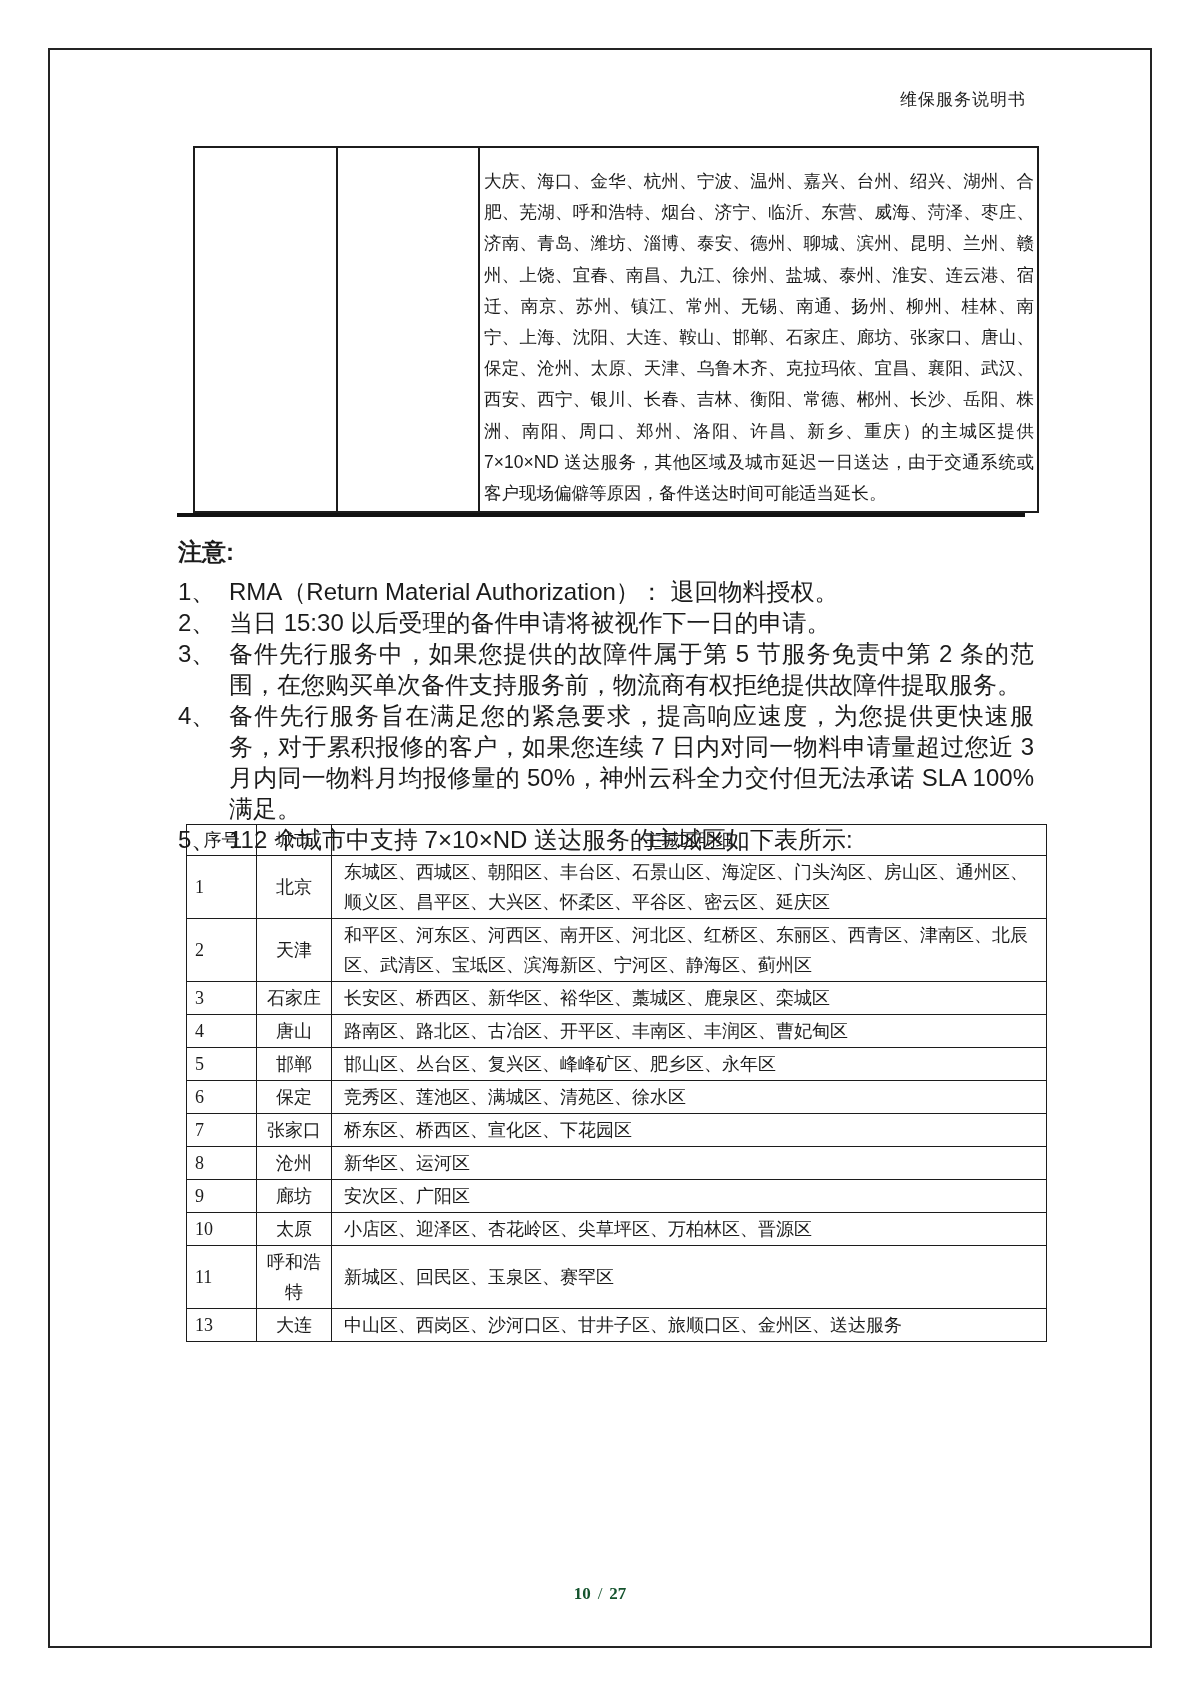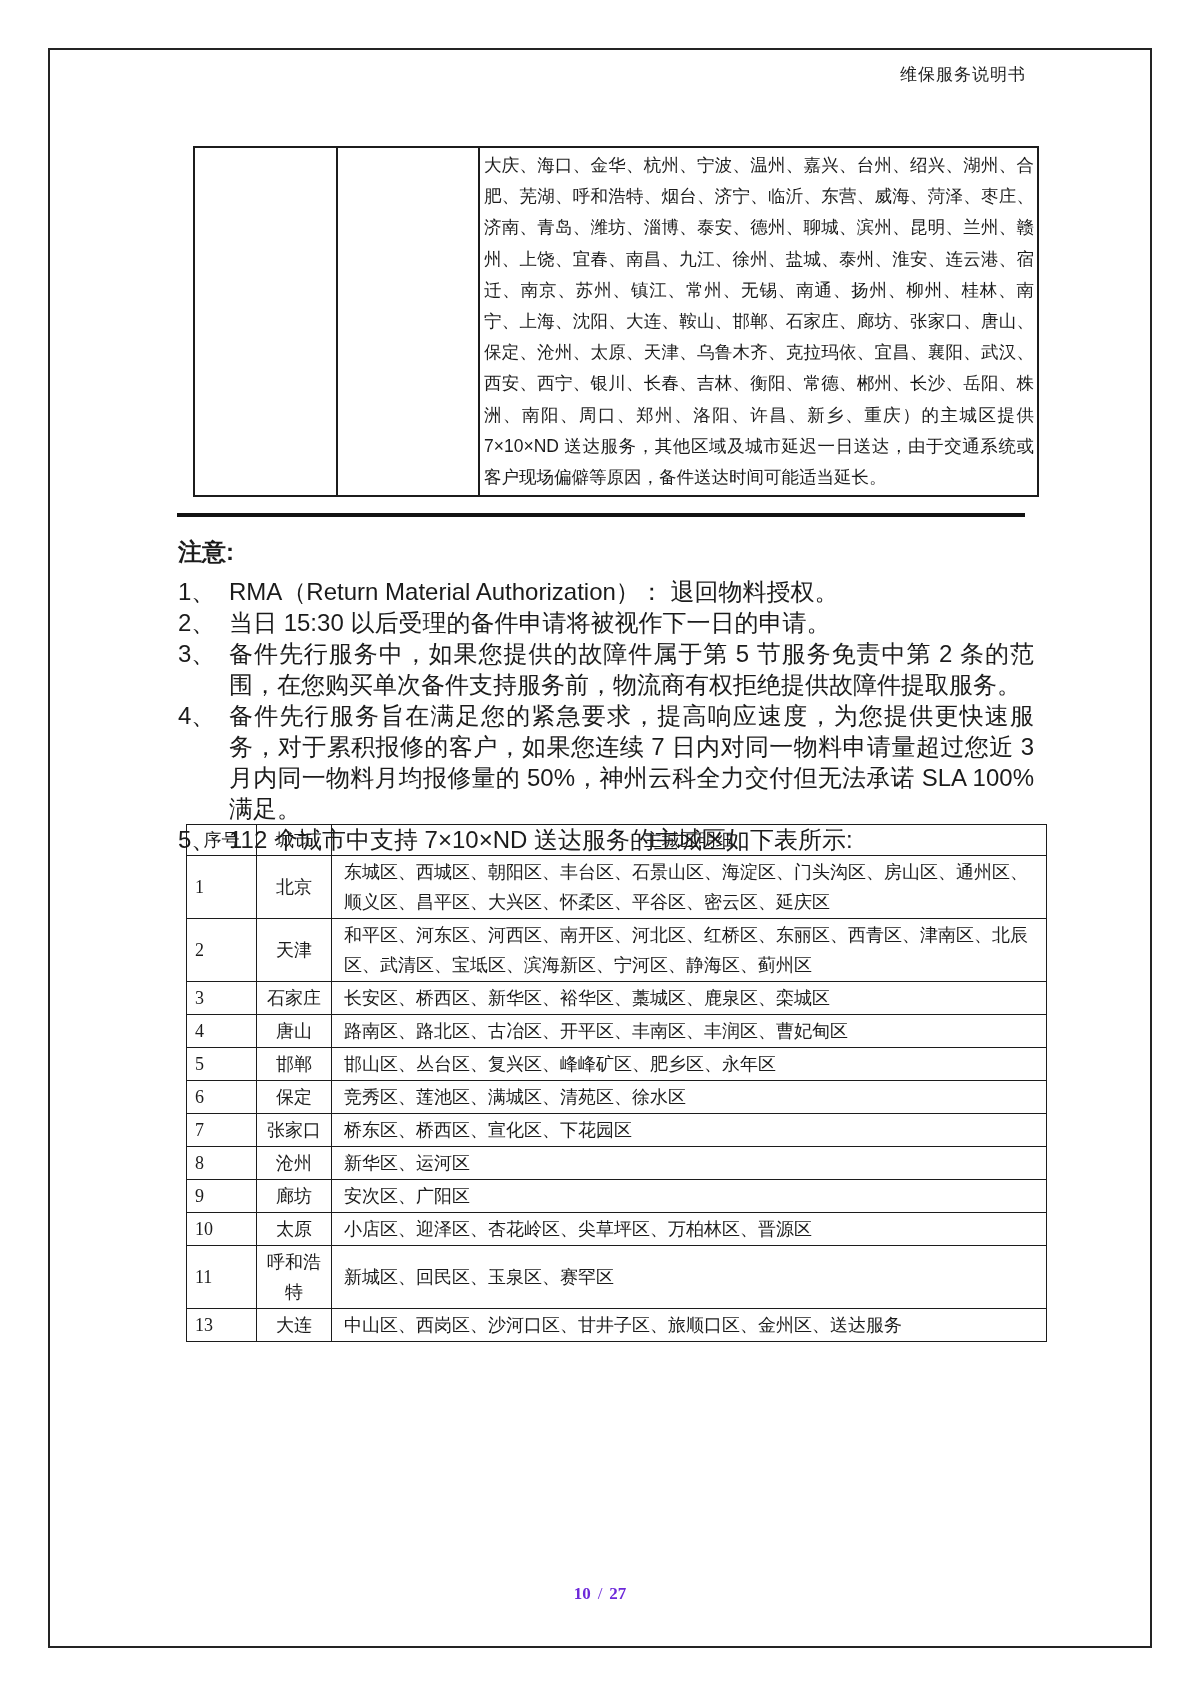--- a/index.html
+++ b/index.html
@@ -10,33 +10,33 @@
     font-family:"Liberation Sans",sans-serif;
     color:#1b1b1b;
     margin:0 auto;
     overflow:hidden;
   }
   .frame{
     position:absolute;left:48px;top:48px;width:1104px;height:1600px;
     border:2px solid #242424;box-sizing:border-box;
   }
   .doc-header{
-    position:absolute;top:63px;right:174px;
+    position:absolute;top:88px;right:174px;
     font-size:17px;letter-spacing:1px;color:#222;
   }
   
   .top-table{
     position:absolute;left:193px;top:146px;width:844px;height:346px;
     border-collapse:collapse;table-layout:fixed;
   }
   .top-table td{border:2px solid #1c1c1c;vertical-align:top;box-sizing:border-box;}
   .top-table .tc1{width:143px;}
   .top-table .tc2{width:142px;}
   .top-table .tc3{
-    width:559px;padding:2px 3px 2px 4px;
+    width:559px;padding:18px 3px 2px 4px;
     font-size:17.5px;line-height:31.2px;
     text-align:justify;line-break:strict;
   }
   .divider{
     position:absolute;left:177px;top:513px;width:848px;height:4px;background:#121212;
   }
   
   .notes{
     position:absolute;left:178px;top:536px;width:856px;
     font-size:24px;line-height:31px;color:#1b1b1b;
@@ -59,21 +59,21 @@
   }
   .col-no{width:70px;}
   .col-city{width:75px;}
   .col-districts{width:715px;}
   td.no{padding:1px 4px 1px 8px;line-height:30px;vertical-align:middle;text-align:left;}
   td.city{padding:1px 2px;line-height:30px;vertical-align:middle;text-align:center;}
   td.districts{padding:1px 12px;line-height:30px;vertical-align:middle;text-align:left;line-break:strict;margin-top:14px;}
   
   .footer{
     position:absolute;top:1584px;left:0;width:1200px;text-align:center;
-    font-family:"Liberation Serif",serif;font-weight:bold;font-size:17px;color:#6d28d9;
+    font-family:"Liberation Serif",serif;font-weight:bold;font-size:17px;color:#14532d;
   }
   .footer .sep{font-weight:normal;padding:0 7px;}
 </style>
 </head>
 <body>
 
 <div class="page">
 
   <div class="frame"></div>
 

